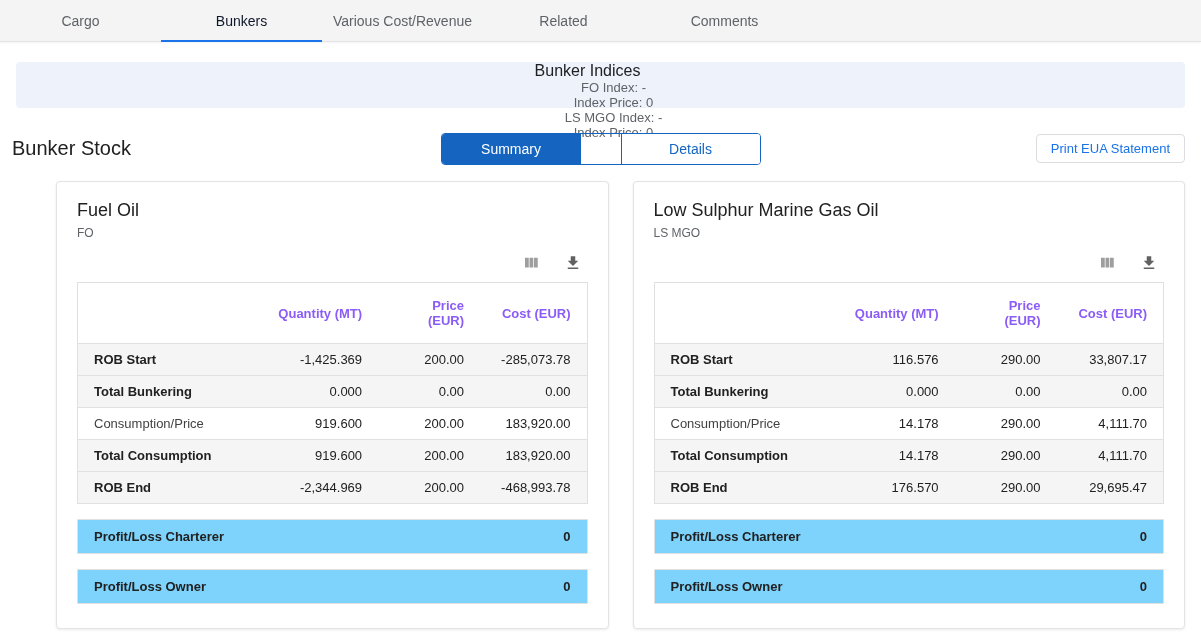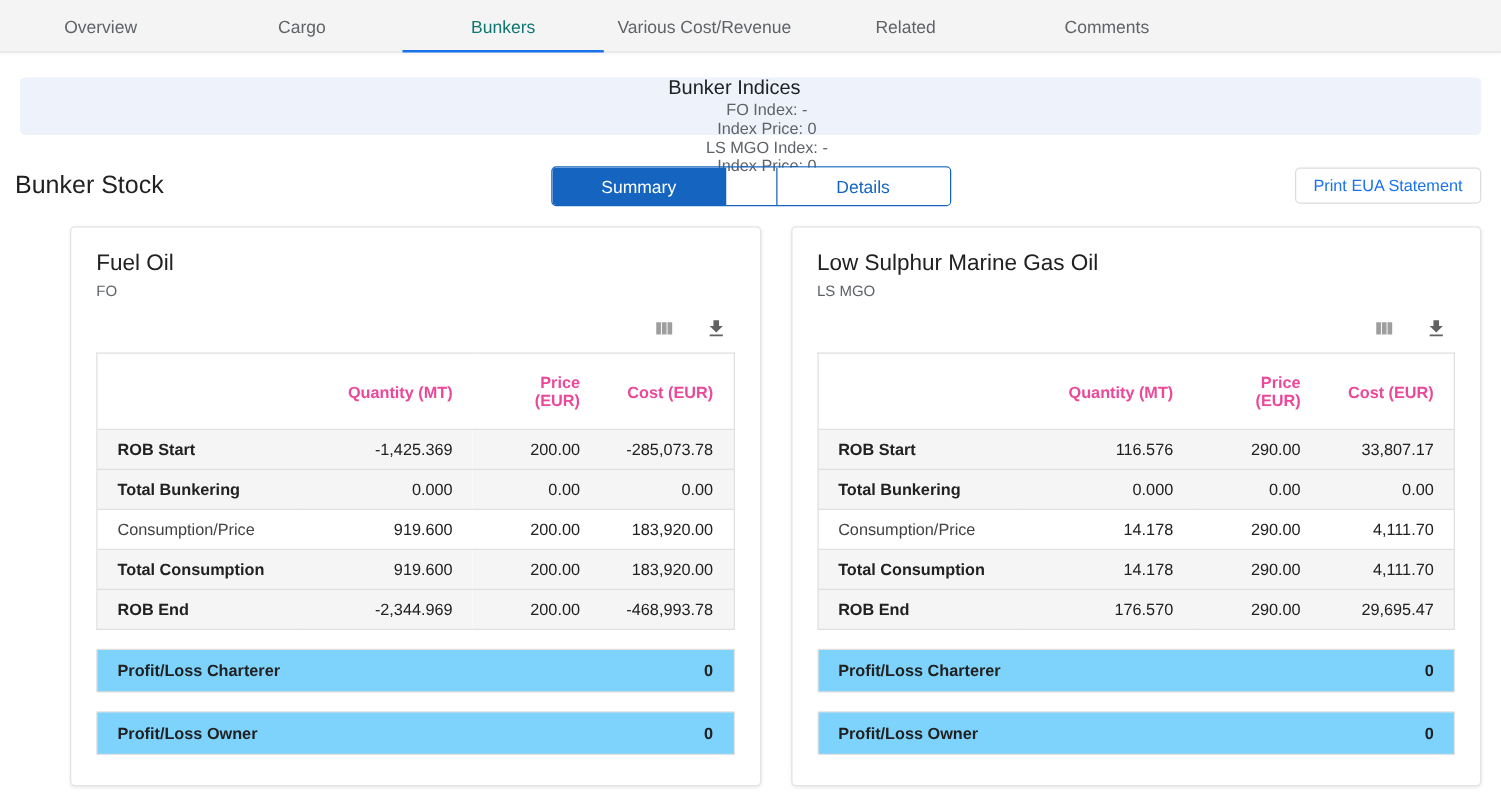--- a/index.html
+++ b/index.html
@@ -4,21 +4,21 @@
 <style>
   * { margin:0; padding:0; box-sizing:border-box; }
   html,body { width:1201px; height:634px; overflow:hidden; background:#fff;
     font-family:"Liberation Sans", sans-serif; color:#212121; }
 
   
   .tabbar { display:flex; background:#f4f4f4; height:42px;
     border-bottom:1px solid #e4e4e4; box-shadow:0 1px 2px rgba(0,0,0,.05); }
   .tab { width:161px; display:flex; align-items:center; justify-content:center;
     font-size:14px; color:#5f6368; cursor:pointer; position:relative; }
-  .tab.active { color:#0f766e;text-align:right; }
+  .tab.active { color:#0f172a;text-align:right; }
   .tab.active::after { content:""; position:absolute; bottom:-1px; left:0; right:0;
     height:2px; background:#1a73e8; }
 
   
   .indices { margin:20px 16px 0 16px; height:46px; background:#eef2fa;
     border-radius:4px; display:flex; align-items:center; padding:0 18px;flex-direction:column; }
   .indices-title { font-size:16px; color:#202124; margin-right:26px; }
   .indices-item { font-size:13px; color:#5f6368; margin-right:22px;margin-left:48px; }
   .indices-divider { width:1px; height:22px; background:#ccd3e0; margin-right:22px; }
   .chevron { margin-left:auto; display:flex; align-items:center; cursor:pointer; }
@@ -43,21 +43,21 @@
     box-shadow:0 1px 3px rgba(0,0,0,.08); padding:18px 20px 24px 20px; min-height:390px; }
   .card-title { font-size:18px; color:#212121; }
   .card-sub { font-size:12px; color:#5f6368; margin-top:5px; }
   .card-icons { display:flex; justify-content:flex-end; align-items:center;
     gap:24px; margin-top:14px; padding-right:6px; }
   .card-icons span { cursor:pointer; display:flex; }
 
   
   .btable { width:100%; border-collapse:collapse; margin-top:10px; font-size:13px;
     border:1px solid #e0e0e0; }
-  .btable th { font-weight:bold; color:#ec4899; text-align:right;
+  .btable th { font-weight:bold; color:#8b5cf6; text-align:right;
     padding:15px 16px; background:#fff; border-bottom:1px solid #e0e0e0; }
   .btable th.lab { text-align:left; width:32%; }
   .btable td { padding:8px 16px; text-align:right; border-bottom:1px solid #e0e0e0; }
   .btable td.row-label { text-align:left; }
   .btable tr.row-shaded { background:#f5f5f5; }
   .btable tr.row-shaded td.row-label { font-weight:bold; }
   .btable tr.row-plain { background:#fff; }
   .btable tr.row-plain td.row-label { color:#424242; }
   .btable tr:last-child td { border-bottom:none; }
   .btable col.c-q { width:27%; } .btable col.c-p { width:20%; } .btable col.c-c { width:21%; }
@@ -66,21 +66,20 @@
   .pl-row { display:flex; justify-content:space-between; align-items:center;
     border:1px solid #e0e0e0; background:#7dd3fc; padding:9px 16px; font-size:13px;
     margin-top:15px; border-radius:1px; }
   .pl-label { font-weight:bold; color:#212121; }
   .pl-value { font-weight:bold; color:#212121; }
 </style>
 </head>
 <body>
 
 <div class="tabbar">
-  <div class="tab">Overview</div>
   <div class="tab">Cargo</div>
   <div class="tab active">Bunkers</div>
   <div class="tab">Various Cost/Revenue</div>
   <div class="tab">Related</div>
   <div class="tab">Comments</div>
 </div>
 
 <div class="indices">
   <span class="indices-title">Bunker Indices</span>
   <span class="indices-item">FO Index: -</span>

